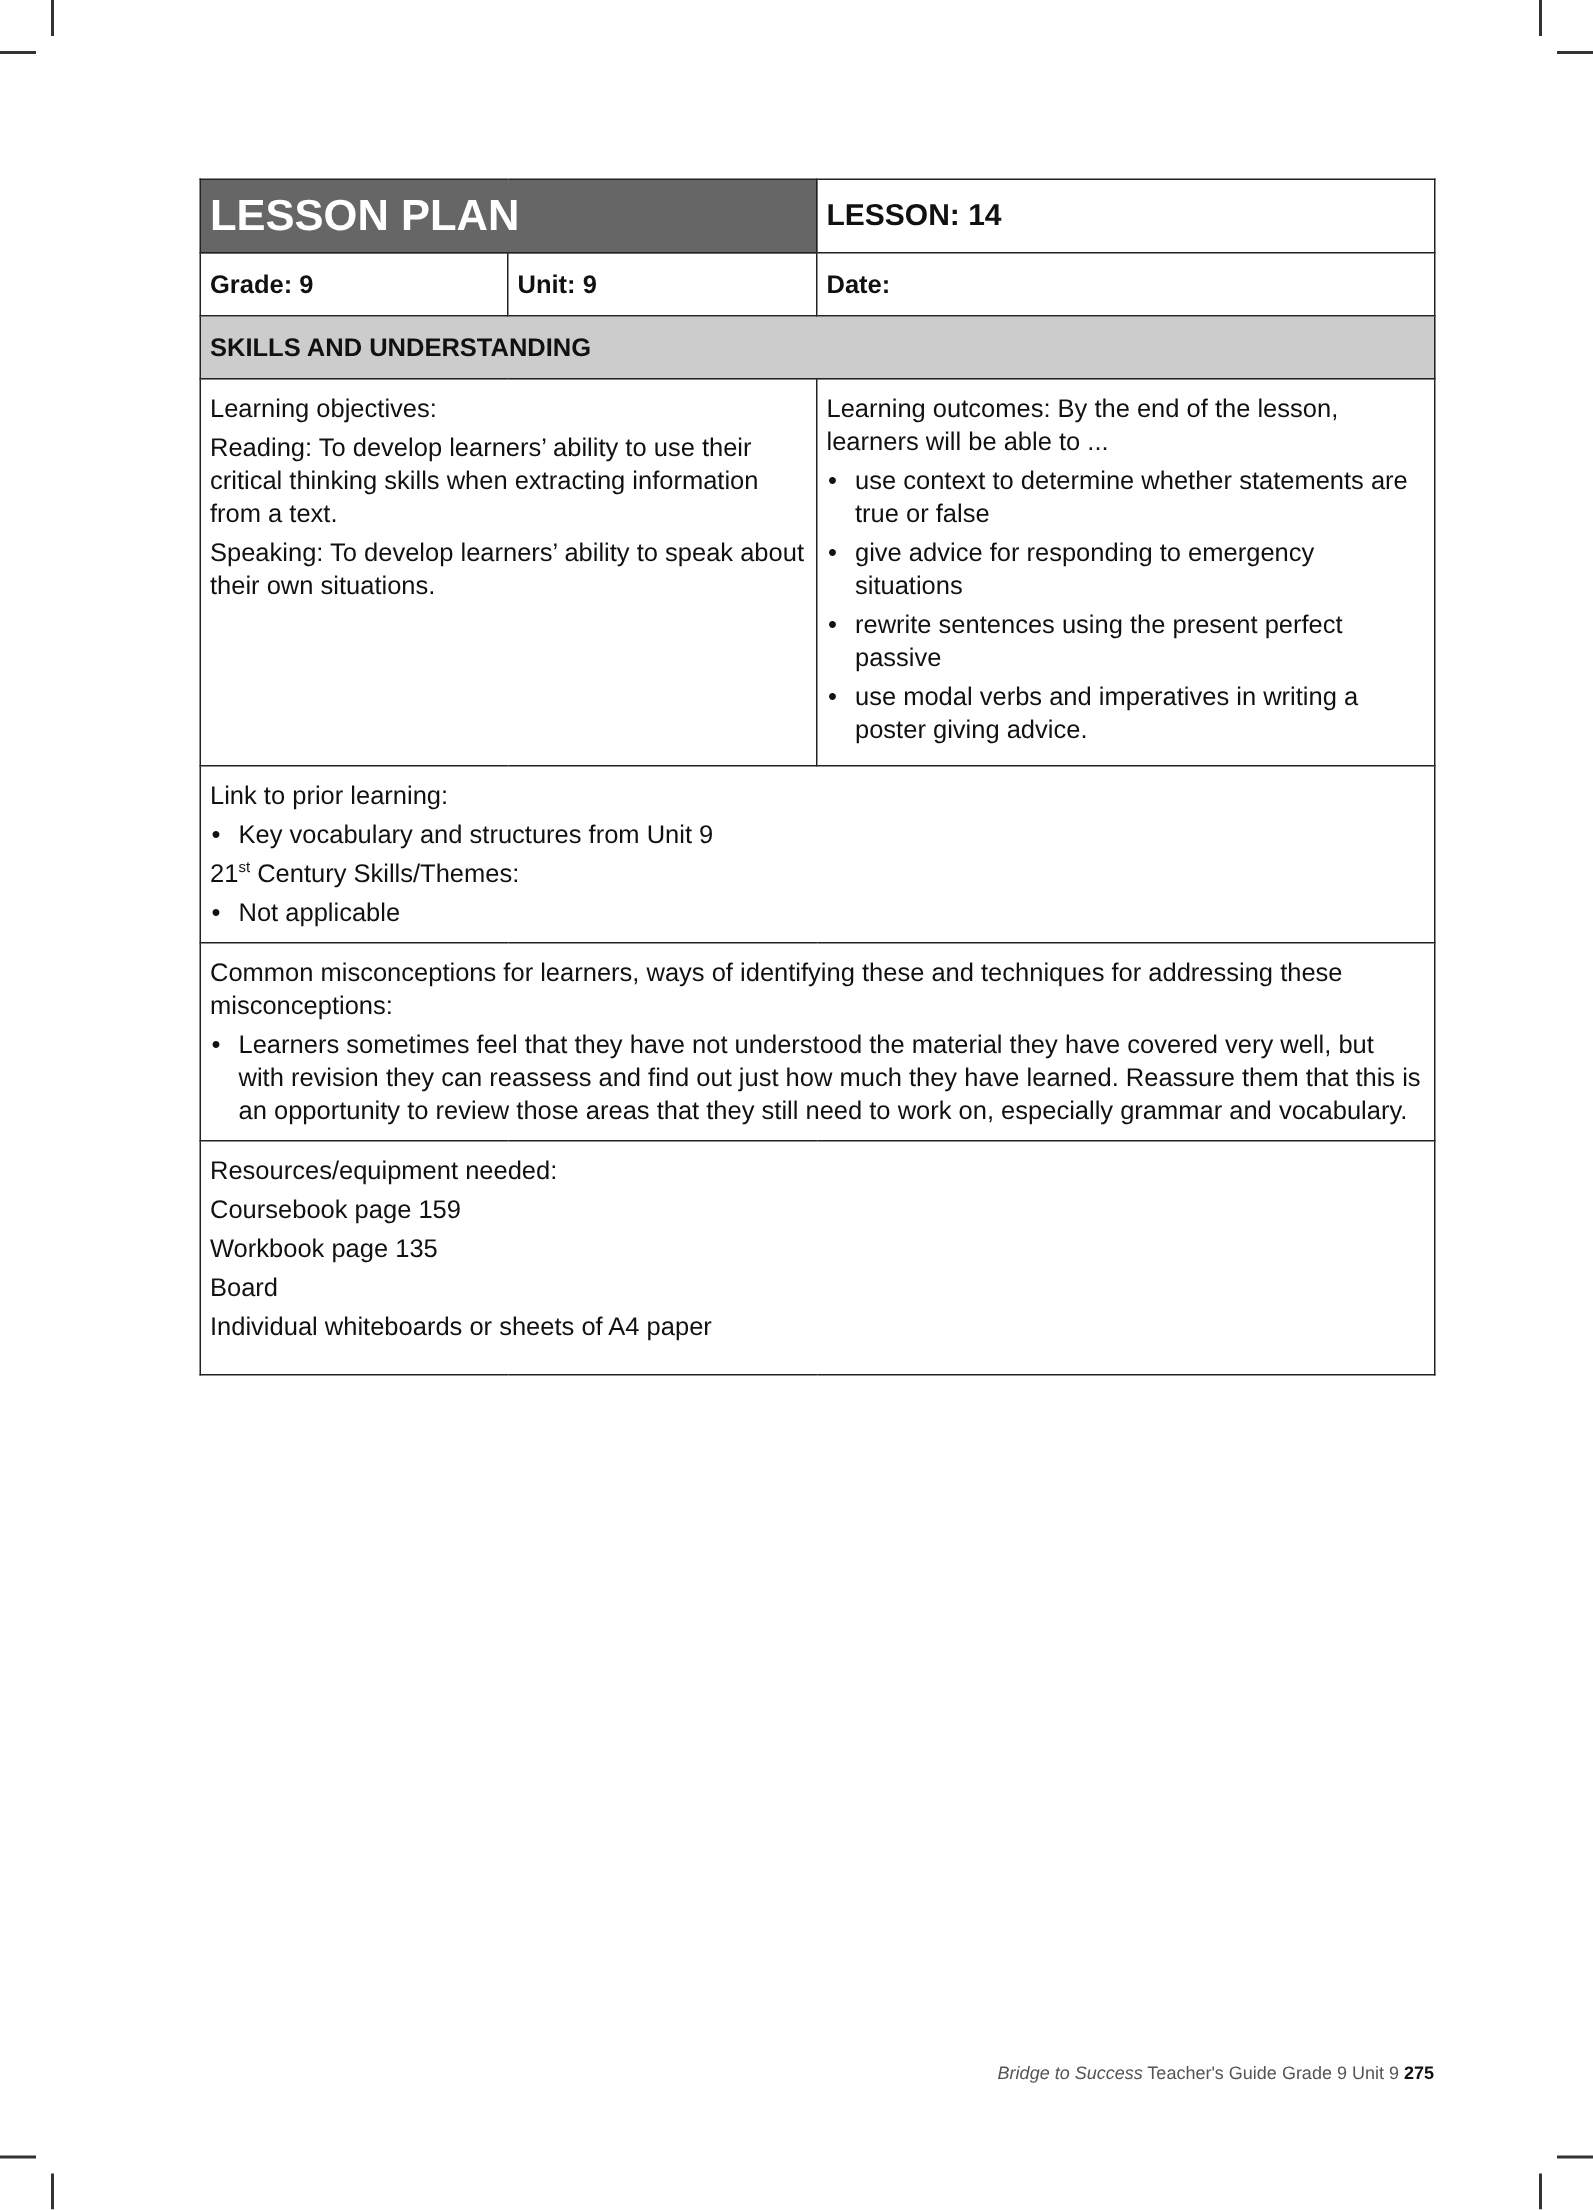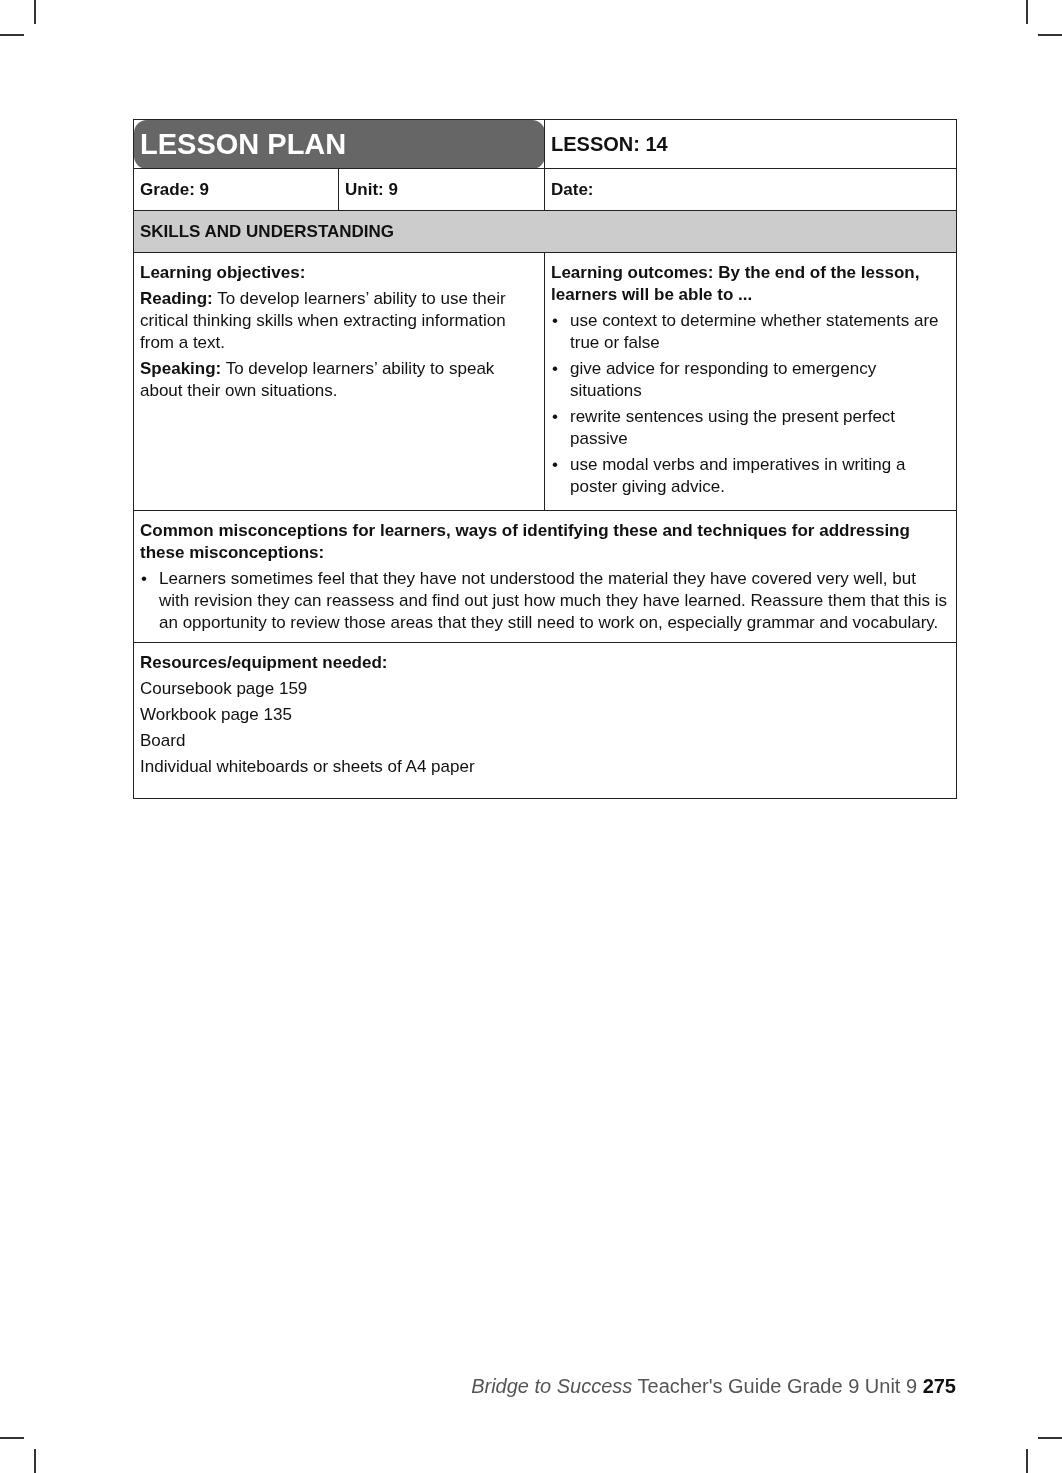--- a/index.html
+++ b/index.html
@@ -9,33 +9,33 @@
   }
   .crop { position: absolute; background: #333; }
   table.plan {
     position: absolute; left: 133px; top: 119px; width: 823px;
     border-collapse: collapse; table-layout: fixed;
     font-size: 17px; line-height: 22px;
   }
   table.plan td {
     border: 1.5px solid #222; padding: 0 6px; vertical-align: middle;
   }
-  .title-cell { background: #666666; color: #fff; font-weight: bold; font-size: 29px; height: 48px; border-radius: 13px; }
+  .title-cell { background: #666666; color: #fff; font-weight: bold; font-size: 29px; height: 48px; }
   .lesson-cell { font-weight: bold; font-size: 20px; height: 48px; }
   .row-h { height: 41px; font-weight: bold; }
   .section-cell { background: #cccccc; font-weight: bold; height: 41px; }
   .top { vertical-align: top !important; padding-top: 9px !important; padding-bottom: 8px !important; }
-  .b { font-weight: bold; }
+  .b { font-weight: normal; }
   .p { margin: 0 0 4px 0; }
   ul.bul { list-style: none; margin: 0; padding: 0; }
   ul.bul li { position: relative; padding-left: 19px; margin-bottom: 4px; }
   ul.bul li::before { content: "•"; position: absolute; left: 1px; top: 0; }
   .footer {
     position: absolute; left: 0; width: 956px; top: 1375px; text-align: right;
-    font-size: 20px; color: #555;
+    font-size: 12px; color: #555;
   }
   .footer i { font-style: italic; }
   .footer .pg { font-weight: bold; color: #111; }
   sup { font-size: 10px; line-height: 0; }
 </style>
 </head>
 <body>
 
 <div class="crop" style="left:34px;top:0;width:2px;height:24px;"></div>
 <div class="crop" style="left:0;top:34px;width:24px;height:2px;"></div>
@@ -76,20 +76,32 @@
       <ul class="bul">
         <li>use context to determine whether statements are true or false</li>
         <li>give advice for responding to emergency situations</li>
         <li>rewrite sentences using the present perfect passive</li>
         <li>use modal verbs and imperatives in writing a poster giving advice.</li>
       </ul>
     </td>
   </tr>
   <tr>
     <td colspan="3" class="top">
+      <div class="p b">Link to prior learning:</div>
+      <ul class="bul">
+        <li>Key vocabulary and structures from Unit 9</li>
+      </ul>
+      <div class="p b"><span>21</span><sup>st</sup><span> Century Skills/Themes:</span></div>
+      <ul class="bul">
+        <li style="margin-bottom:0">Not applicable</li>
+      </ul>
+    </td>
+  </tr>
+  <tr>
+    <td colspan="3" class="top">
       <div class="p b">Common misconceptions for learners, ways of identifying these and techniques for addressing these misconceptions:</div>
       <ul class="bul">
         <li style="margin-bottom:0">Learners sometimes feel that they have not understood the material they have covered very well, but with revision they can reassess and find out just how much they have learned. Reassure them that this is an opportunity to review those areas that they still need to work on, especially grammar and vocabulary.</li>
       </ul>
     </td>
   </tr>
   <tr>
     <td colspan="3" class="top">
       <div class="p b">Resources/equipment needed:</div>
       <div class="p">Coursebook page 159</div>

